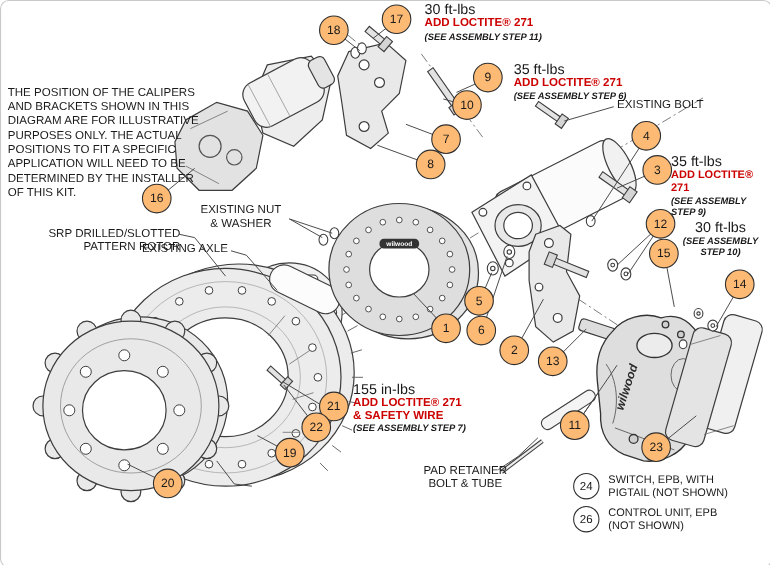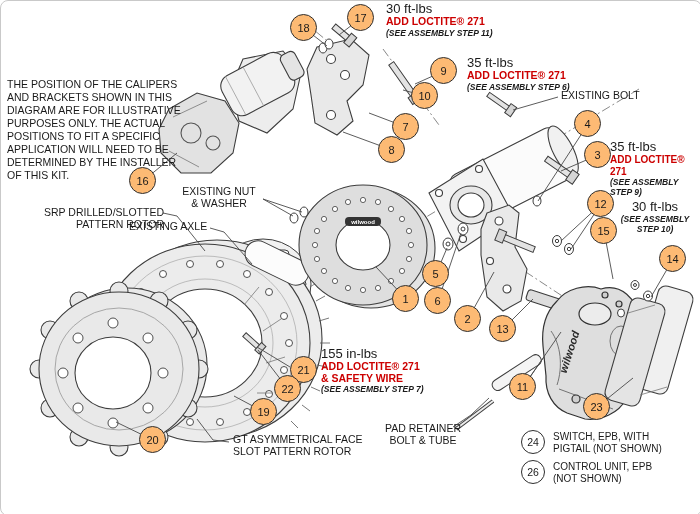--- a/index.html
+++ b/index.html
@@ -370,22 +370,20 @@
 </div>
 
 <div class="ov lbl" style="left:560px;top:88px">EXISTING BOLT</div>
 <div class="ov lbl rgt" style="left:8px;top:205px;width:155px">SRP DRILLED/SLOTTED
 PATTERN ROTOR</div>
 <div class="ov lbl ctr" style="left:168px;top:184px;width:100px">EXISTING NUT
 &amp; WASHER</div>
 <div class="ov lbl" style="left:128px;top:219px">EXISTING AXLE</div>
 <div class="ov lbl ctr" style="left:372px;top:421px;width:100px">PAD RETAINER
 BOLT &amp; TUBE</div>
-<div class="ov lbl" style="left:232px;top:432px">GT ASYMMETRICAL FACE
-SLOT PATTERN ROTOR</div>
 
 <div class="balloon" style="left:391px;top:284px">1</div>
 <div class="balloon" style="left:453px;top:304px">2</div>
 <div class="balloon" style="left:583px;top:140px">3</div>
 <div class="balloon" style="left:573px;top:109px">4</div>
 <div class="balloon" style="left:421px;top:259px">5</div>
 <div class="balloon" style="left:423px;top:286px">6</div>
 <div class="balloon" style="left:391px;top:112px">7</div>
 <div class="balloon" style="left:377px;top:135px">8</div>
 <div class="balloon" style="left:429px;top:56px">9</div>

